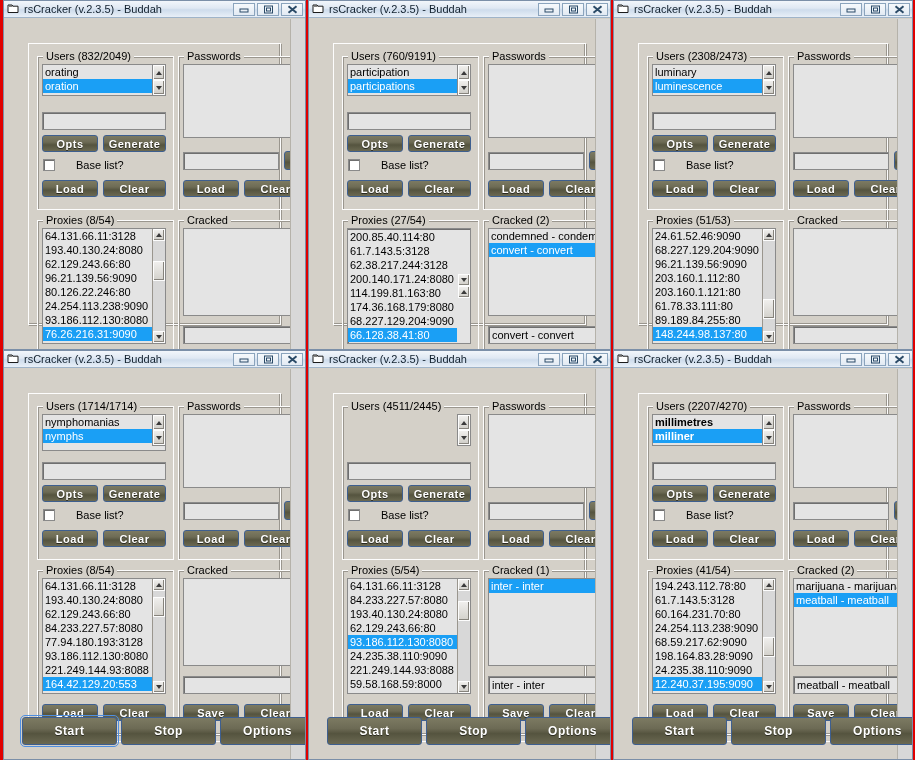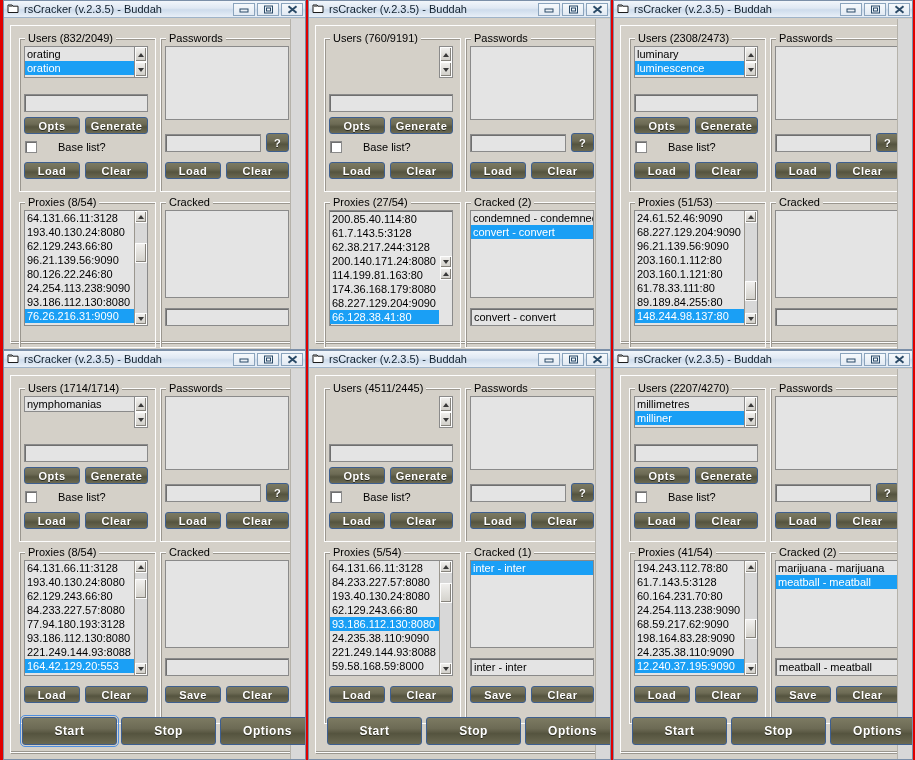--- a/index.html
+++ b/index.html
@@ -57,21 +57,21 @@
     background:linear-gradient(to bottom,#f6f9fc,#e2eaf3);
     display:flex;align-items:center;justify-content:center;
     font-size:9px;color:#2b4b68;
     box-sizing:border-box;
   }
   .tb-btn svg{display:block;}
   .client{
     position:absolute;
     top:18px;left:0;right:0;bottom:0;
     background:#d4d0c8;
-    padding:6px;
+    padding:24px;
     box-sizing:border-box;
   }
   .panel{
     border:1px solid #fdfdfd;
     border-top-color:#fdfdfd;border-left-color:#fdfdfd;
     box-shadow:inset -1px -1px 0 #9a968e, 1px 1px 0 #9a968e;
     box-sizing:border-box;
     position:relative;
     height:100%;
     background:#d4d0c8;
@@ -381,20 +381,26 @@
           </div>
         </div>
       </div>
       <div class="client">
         <div class="panel">
           <div class="inner">
             <div class="gb" style="left:4px;top:2px;width:137px;height:160px;">
               <div class="gb-frame"></div>
               <div class="gb-title">Users (760/9191)</div>
               <div class="gb-body">
+                <div class="listbox" style="left:0;top:0;width:124px;height:32px;">
+                  <div class="lb-items">
+                    <div class="lb-row">participation</div>
+                    <div class="lb-row sel">participations</div>
+                  </div>
+                </div>
                 <div class="listbox" style="left: 110px; top: 0px; width: 14px; height: 32px; background: rgb(216, 216, 216); border: 1px solid rgb(138, 138, 138); display: block; position: absolute;">
                   <div class="sb-arrow up" style="position:absolute;left:0;right:0;top:0;height:15px;">
                     <i></i>
                   </div>
                   <div class="sb-arrow down" style="position:absolute;left:0;right:0;bottom:0;height:15px;">
                     <i></i>
                   </div>
                 </div>
                 <div class="tfield" style="left:0;top:48px;width:124px;height:18px;"></div>
                 <button class="btn" style="left:0;top:71px;width:56px;height:17px;">Opts</button>
@@ -608,21 +614,21 @@
           </div>
         </div>
       </div>
       <div class="client">
         <div class="panel">
           <div class="inner">
             <div class="gb" style="left:4px;top:2px;width:137px;height:160px;">
               <div class="gb-frame"></div>
               <div class="gb-title">Users (1714/1714)</div>
               <div class="gb-body">
-                <div class="listbox" style="left:0;top:0;width:124px;height:16px;">
+                <div class="listbox" style="left:0;top:0;width:124px;height:37px;">
                   <div class="lb-items">
                     <div class="lb-row">nymphomanias</div>
                     <div class="lb-row sel">nymphs</div>
                   </div>
                 </div>
                 <div class="listbox" style="left: 110px; top: 0px; width: 14px; height: 32px; background: rgb(216, 216, 216); border: 1px solid rgb(138, 138, 138); display: block; position: absolute;">
                   <div class="sb-arrow up" style="position:absolute;left:0;right:0;top:0;height:15px;">
                     <i></i>
                   </div>
                   <div class="sb-arrow down" style="position:absolute;left:0;right:0;bottom:0;height:15px;">
@@ -852,21 +858,21 @@
           </div>
         </div>
       </div>
       <div class="client">
         <div class="panel">
           <div class="inner">
             <div class="gb" style="left:4px;top:2px;width:137px;height:160px;">
               <div class="gb-frame"></div>
               <div class="gb-title">Users (2207/4270)</div>
               <div class="gb-body">
-                <div class="listbox" style="left:0;top:0;width:124px;height:32px;">
+                <div class="listbox" style="left:0;top:0;width:124px;height:32px;font-weight:bold;">
                   <div class="lb-items">
                     <div class="lb-row">millimetres</div>
                     <div class="lb-row sel">milliner</div>
                   </div>
                 </div>
                 <div class="listbox" style="left: 110px; top: 0px; width: 14px; height: 32px; background: rgb(216, 216, 216); border: 1px solid rgb(138, 138, 138); display: block; position: absolute;">
                   <div class="sb-arrow up" style="position:absolute;left:0;right:0;top:0;height:15px;">
                     <i></i>
                   </div>
                   <div class="sb-arrow down" style="position:absolute;left:0;right:0;bottom:0;height:15px;">

